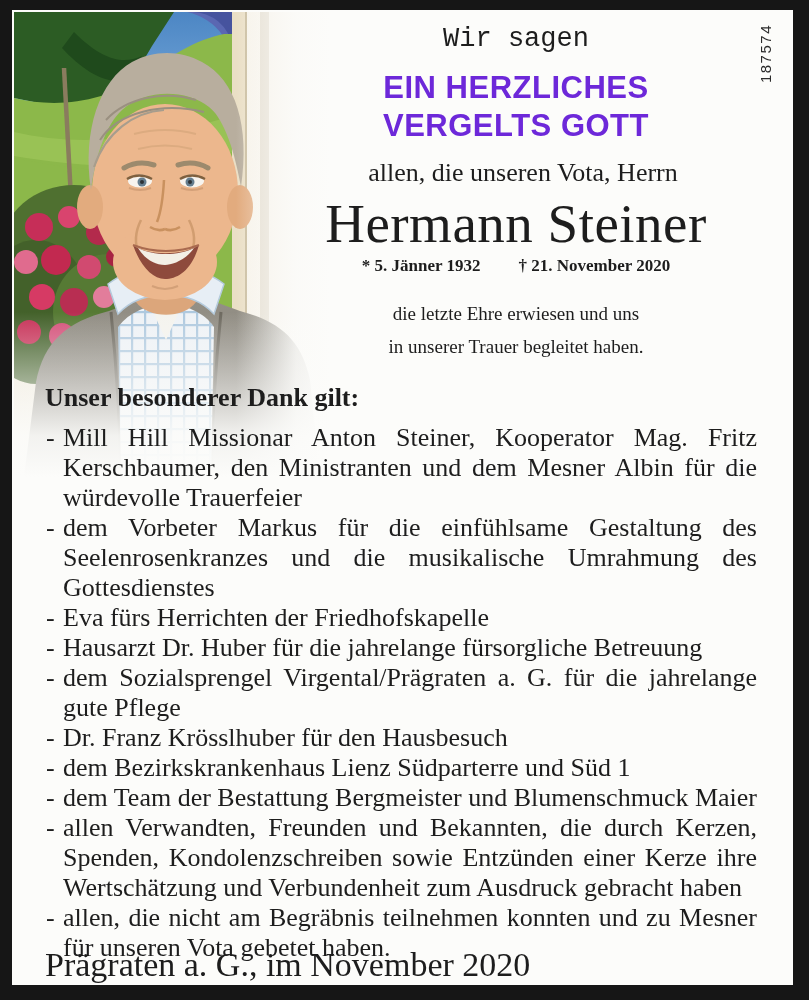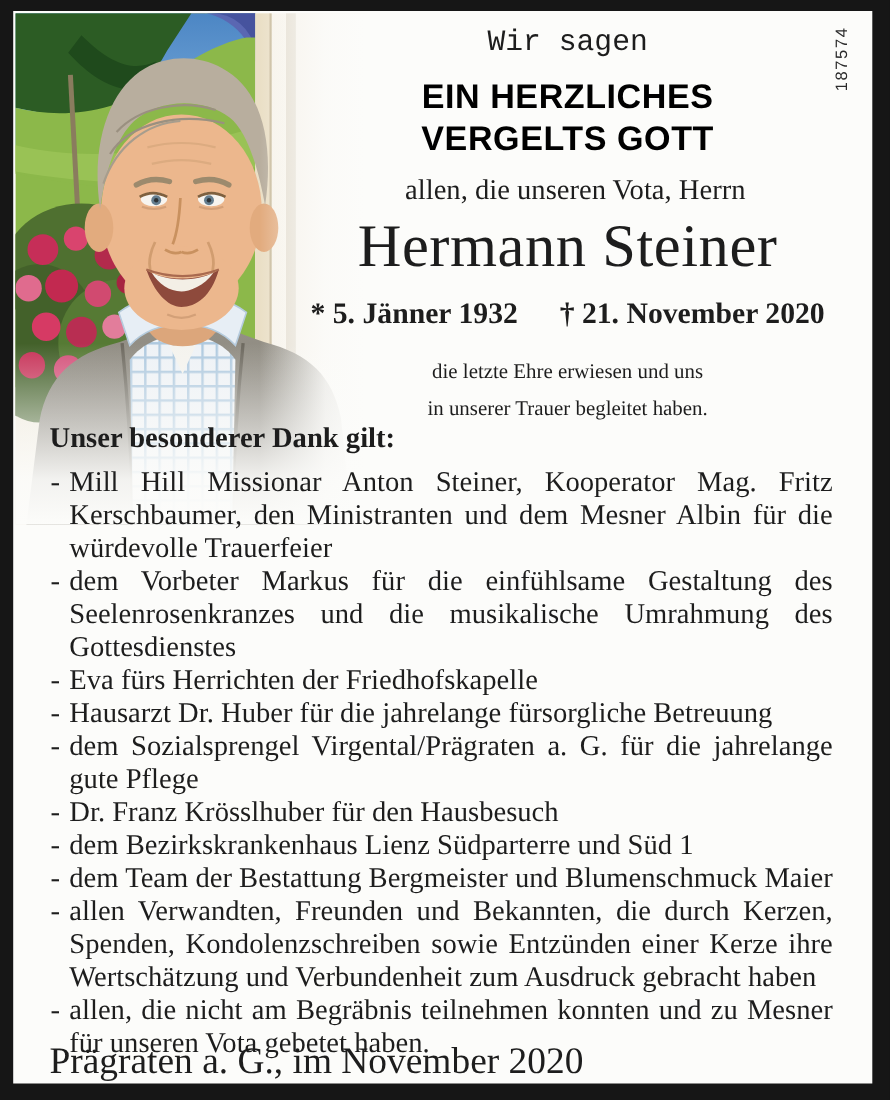--- a/index.html
+++ b/index.html
@@ -60,31 +60,31 @@
     text-align: center;
   }
   .intro-line { margin-top: 14px; font-size: 27px; font-family: Liberation Mono, monospace; }
   .headline {
     margin-top: 15px;
     font-family: "Liberation Sans", sans-serif;
     font-weight: 700;
     font-size: 31px;
     line-height: 38px;
     letter-spacing: 0.5px;
-    color: #000000;
+    color: #6d28d9;
   }
   .salutation { margin-top: 13px; font-size: 26px; padding-left: 14px; }
   .name {
     margin: 7px 0 0 0;
     font-size: 55px;
     line-height: 58px;
     font-weight: 400;
     letter-spacing: 0.5px;
   }
-  .dates { margin-top: 17px; font-size: 27px; font-weight: 700; white-space: nowrap; }
+  .dates { margin-top: 3px; font-size: 17px; font-weight: 700; white-space: nowrap; }
   .dates .birth { margin-right: 38px; }
   .tribute { margin-top: 21px; font-size: 19px; line-height: 33px; }
 
   
   .thanks {
     position: absolute;
     left: 33px; top: 373px;
     width: 712px;
   }
   .thanks-intro { margin: 0 0 10px 0; font-size: 26px; font-weight: bold; }

